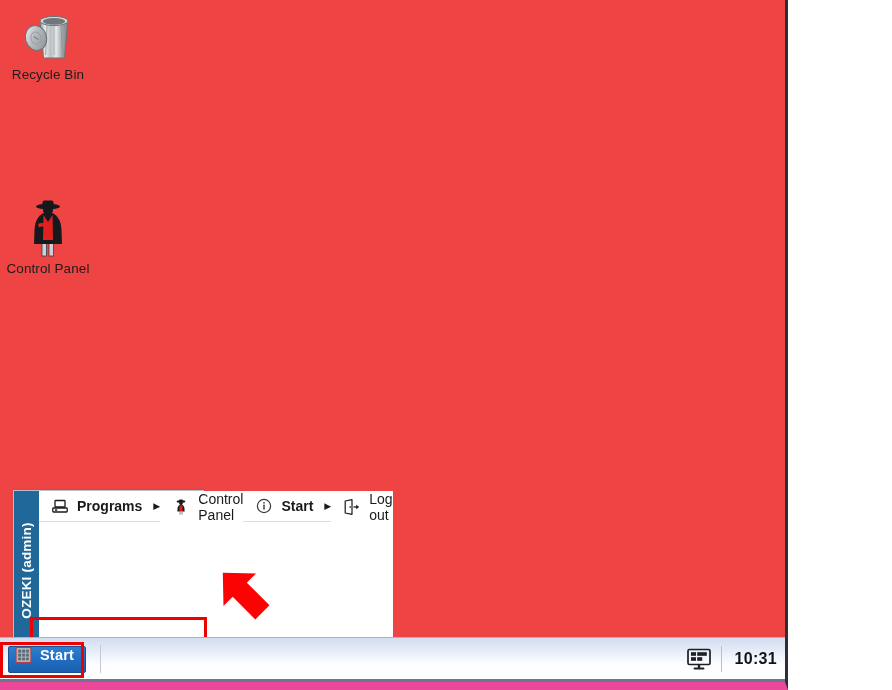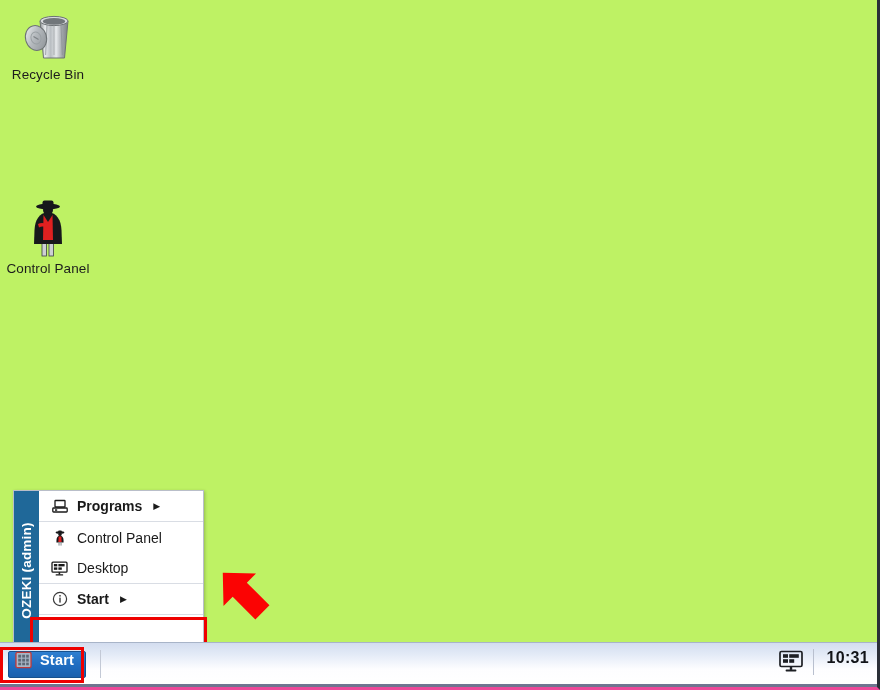--- a/index.html
+++ b/index.html
@@ -8,25 +8,25 @@
     width: 892px;
     height: 690px;
     overflow: hidden;
     font-family: "Liberation Sans", sans-serif;
     background: #ffffff;
   }
 
   
   #desktop {
     position: relative;
-    width: 880px;
+    width: 788px;
     height: 690px;
-    background: #bef264;
+    background: #ef4444;
     border-right: 3px solid #2b2f38;
-    border-bottom: 3px solid #ec4899;
+    border-bottom: 8px solid #ec4899;
     overflow: hidden;
   }
 
   
   .icon-cell {
     position: absolute;
     width: 92px;
     text-align: center;
     color: #1c1c1c;
     font-size: 13.5px;
@@ -105,20 +105,21 @@
     width: 1px;
     height: 28px;
     margin-left: 14px;
     background: #c3c9d6;
   }
 
   #tray {
     margin-left: auto;
     margin-right: 8px;
     display: flex;
+    align-items: center;
     height: 30px;
   }
   #tray-divider {
     width: 1px;
     height: 26px;
     background: #b9c0cf;
     margin: 0 9px;
   }
   #clock {
     font-size: 16px;
@@ -153,21 +154,21 @@
     transform: rotate(-90deg);
     white-space: nowrap;
     color: #ffffff;
     font-size: 13.5px;
     font-weight: bold;
     letter-spacing: 0.2px;
   }
   #menu-items {
     flex: 1;
     display: flex;
-    flex-direction: column;
+    flex-direction: row;
     background: #ffffff;
   }
   .menu-item {
     display: flex;
     align-items: center;
     gap: 9px;
     height: 31px;
     padding-left: 12px;
     font-size: 14px;
     color: #1a1a1a;
@@ -298,47 +299,44 @@
             <circle cx="7" cy="4.4" r="1.7" fill="#17181b"></circle>
             <path d="M7,5.6 C4.6,5.9 3.6,7.6 3.5,10 L3.4,12.6 L10.6,12.6 L10.5,10 C10.4,7.6 9.4,5.9 7,5.6 Z" fill="#17181b"></path>
             <path d="M5.6,6.4 L8.4,6.4 L8.6,12 L5.4,12 Z" fill="#e02020"></path>
             <rect x="5.4" y="12.4" width="1.3" height="3.2" fill="#9aa0a4"></rect>
             <rect x="7.4" y="12.4" width="1.3" height="3.2" fill="#9aa0a4"></rect>
           </svg>
         </span>
         <span class="mi-label">Control Panel</span>
       </div>
 
-      <div class="menu-item sep-below">
-        <span class="mi-icon">
-          <svg width="17" height="15" viewBox="0 0 17 15">
-            <rect x="1" y="1.2" width="15" height="10" rx="1" fill="none" stroke="#1a1a1a" stroke-width="1.3"></rect>
-            <rect x="2.9" y="3" width="3.4" height="2.4" fill="#1a1a1a"></rect>
-            <rect x="7.4" y="3" width="6.2" height="2.4" fill="#1a1a1a"></rect>
-            <rect x="2.9" y="6.4" width="3.4" height="2.4" fill="#1a1a1a"></rect>
-            <rect x="7.4" y="6.4" width="3.4" height="2.4" fill="#1a1a1a"></rect>
-            <rect x="7.6" y="11.2" width="1.6" height="2.3" fill="#1a1a1a"></rect>
-            <rect x="4.6" y="13.2" width="7.6" height="1.3" rx="0.5" fill="#1a1a1a"></rect>
-          </svg>
-        </span>
-        <span class="mi-label">Desktop</span>
-      </div>
 
       <div class="menu-item bold sep-below">
         <span class="mi-icon">
           <svg width="16" height="16" viewBox="0 0 16 16">
             <circle cx="8" cy="8" r="6.6" fill="none" stroke="#3a3a3a" stroke-width="1.2"></circle>
             <rect x="7.3" y="6.6" width="1.4" height="5" fill="#3a3a3a"></rect>
             <rect x="7.3" y="4" width="1.4" height="1.6" fill="#3a3a3a"></rect>
           </svg>
         </span>
         <span class="mi-label">Start</span>
         <span class="mi-arrow">▶</span>
       </div>
 
+      <div class="menu-item">
+        <span class="mi-icon">
+          <svg width="17" height="16" viewBox="0 0 17 16">
+            <path d="M2.2,2 L9,0.7 L9,15.3 L2.2,14 Z" fill="none" stroke="#1a1a1a" stroke-width="1.2" stroke-linejoin="round"></path>
+            <circle cx="7.2" cy="8" r="0.85" fill="#1a1a1a"></circle>
+            <path d="M10.5,8 L15.4,8" stroke="#1a1a1a" stroke-width="1.3"></path>
+            <path d="M13.3,5.6 L15.8,8 L13.3,10.4 Z" fill="#1a1a1a"></path>
+          </svg>
+        </span>
+        <span class="mi-label">Log out</span>
+      </div>
 
     </div>
 
     <div id="logout-highlight"></div>
   </div>
 
   <div class="annot-arrow" id="arrow-diagonal">
     <svg width="72" height="64" viewBox="0 0 72 64">
       <g transform="rotate(45 36 32)">
         <path d="M62,22 L62,42 L30,42 L30,55 L6,32 L30,9 L30,22 Z" fill="#fb0303"></path>

